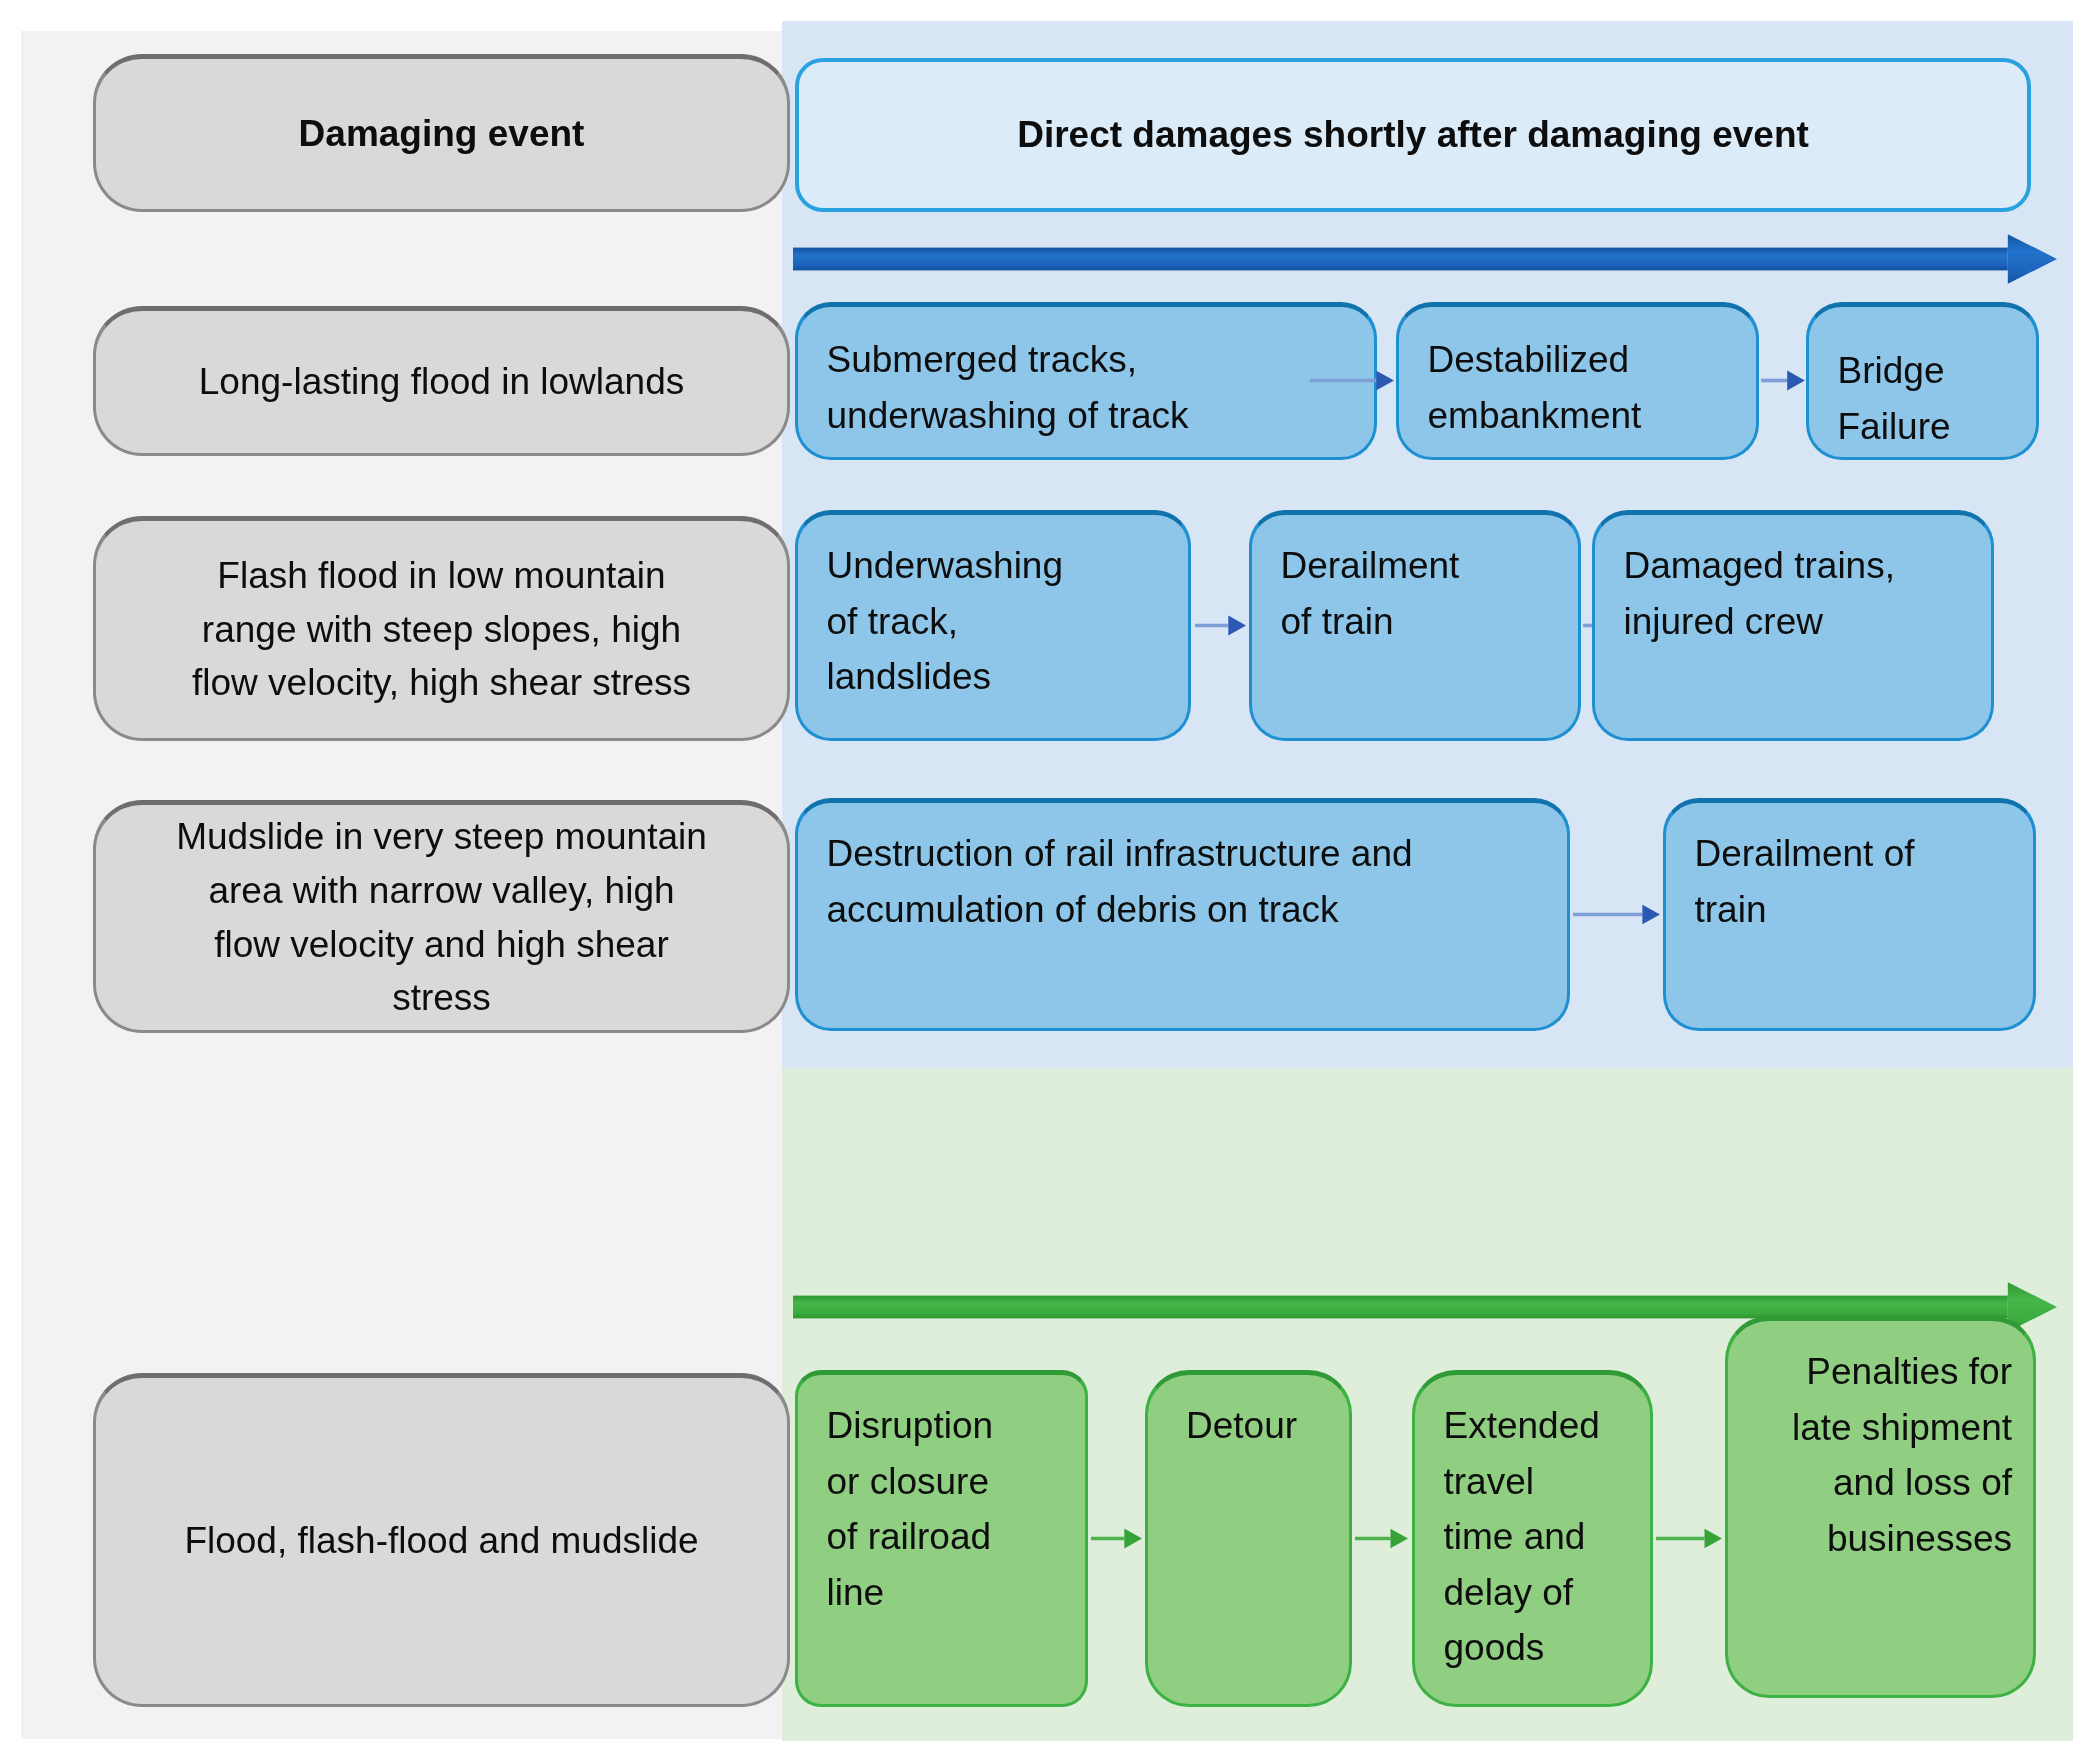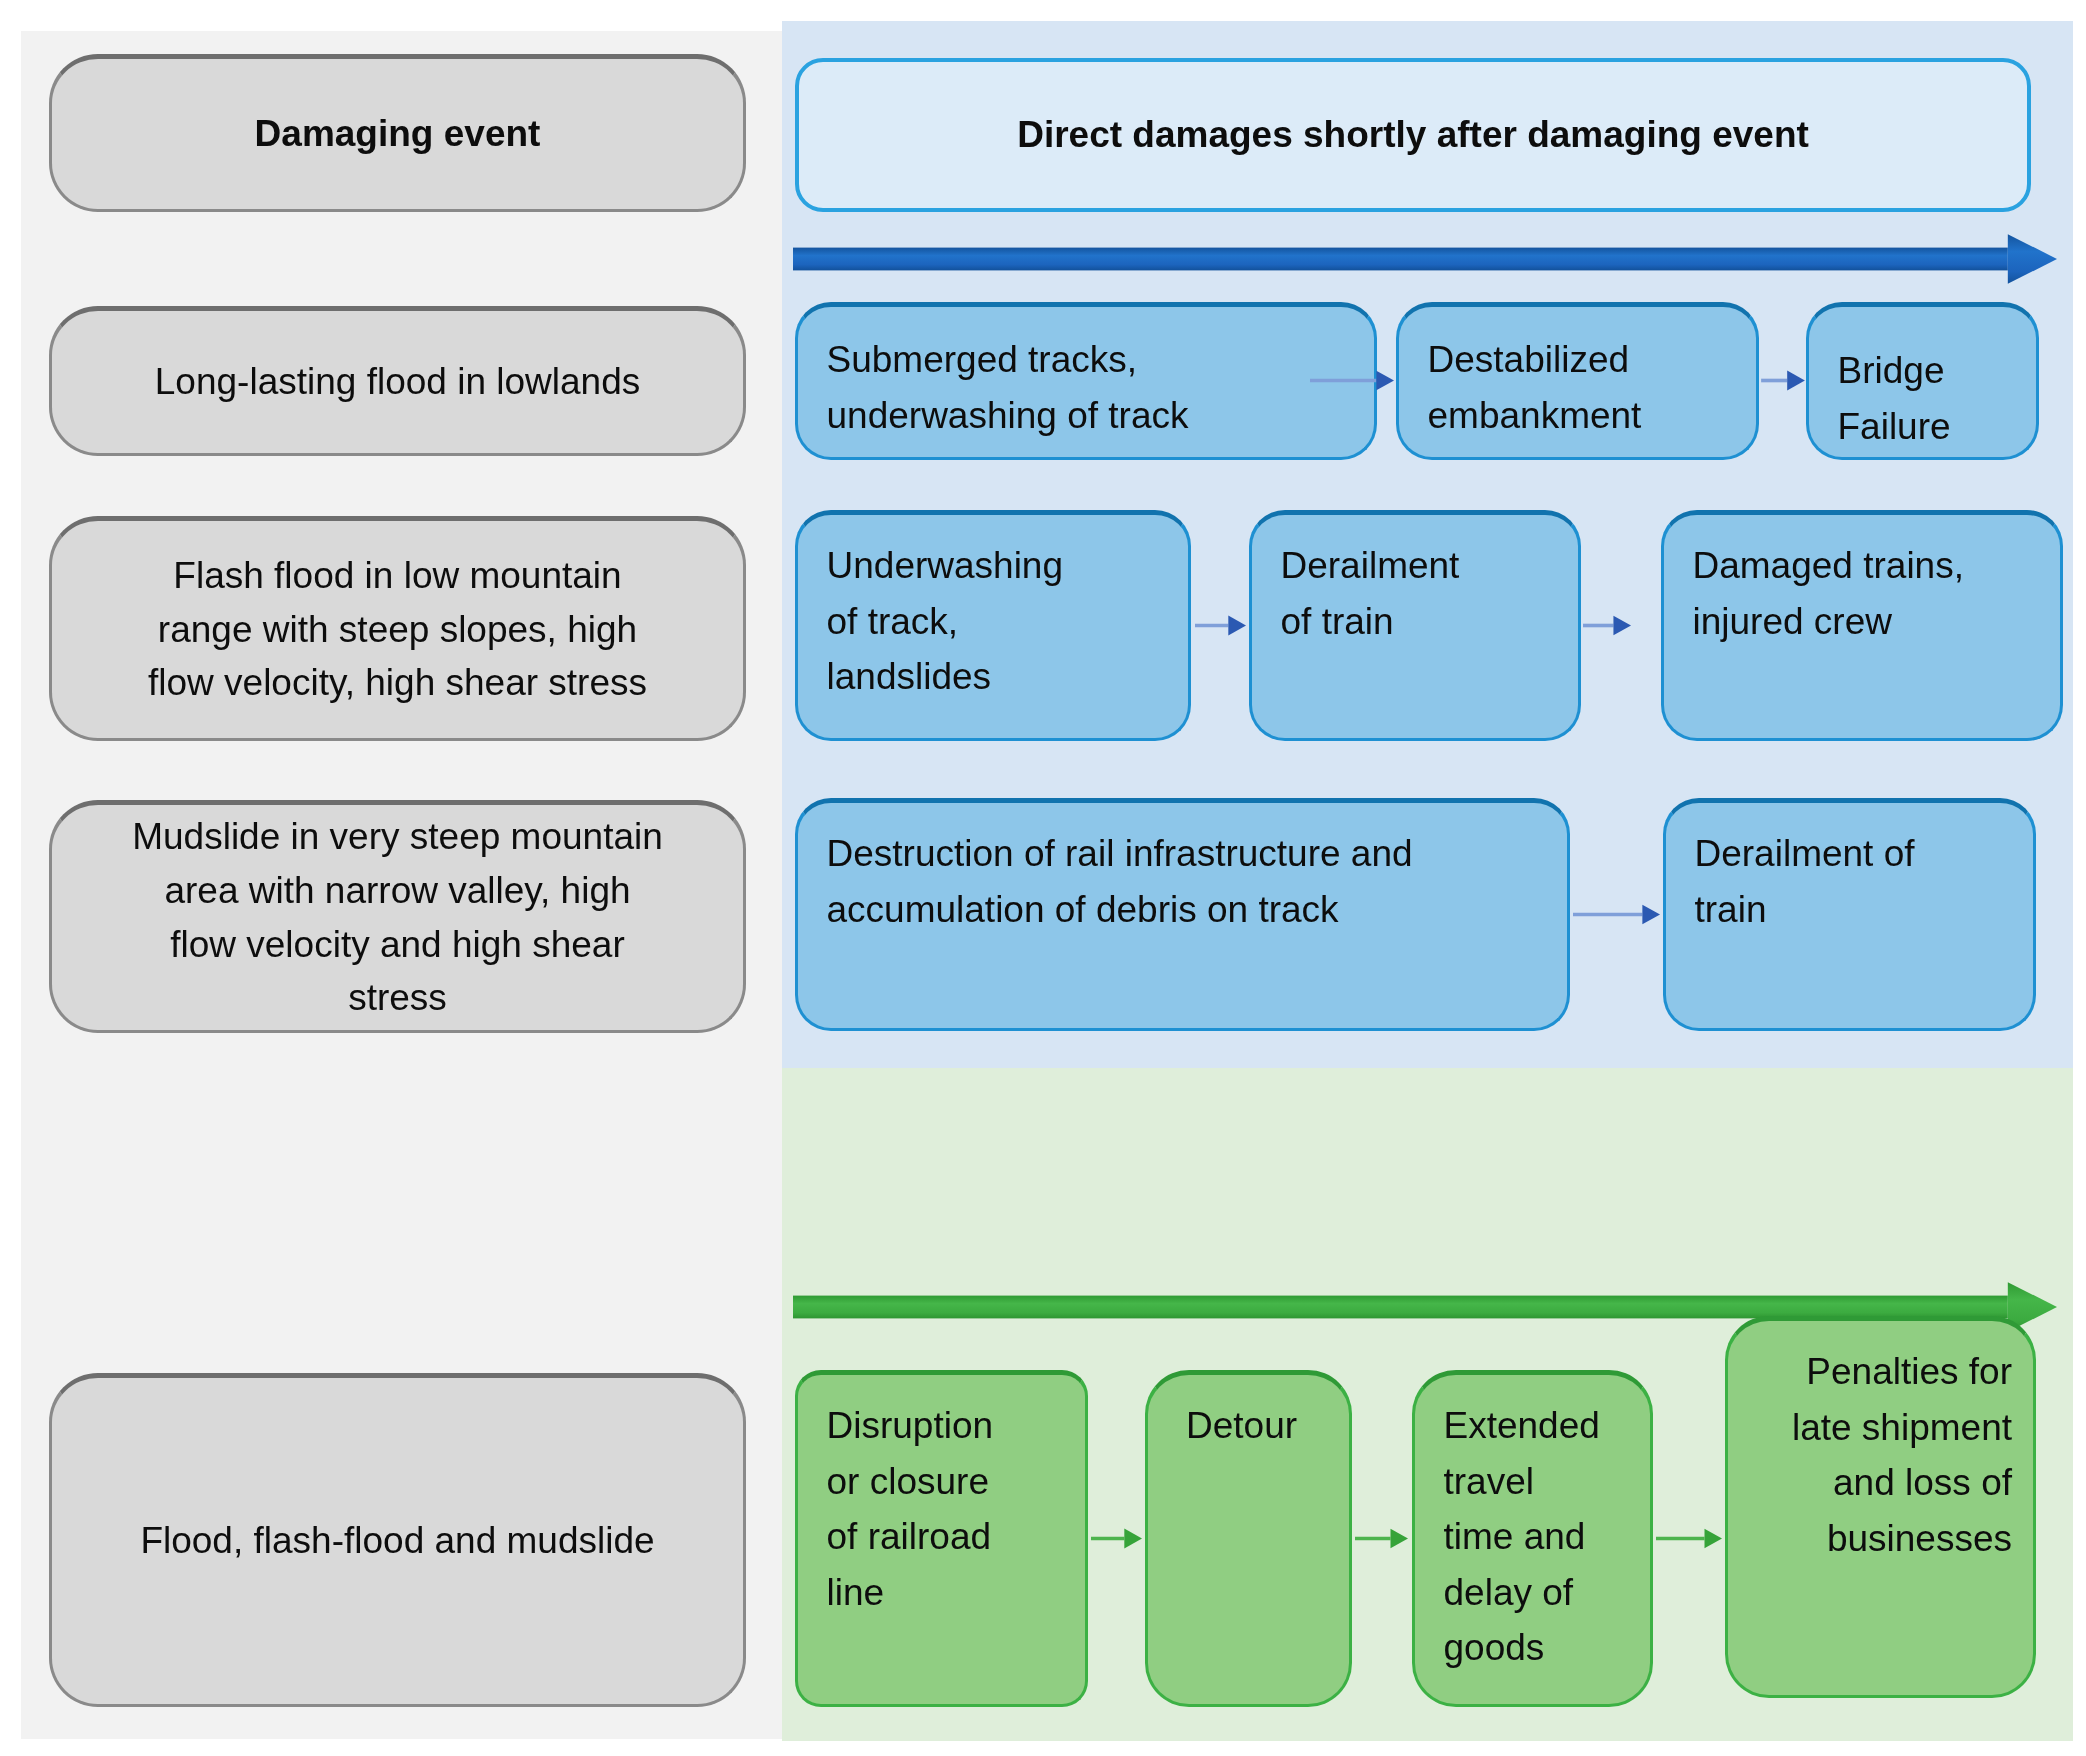--- a/index.html
+++ b/index.html
@@ -25,20 +25,21 @@
   }
   .gray-box{
     background:#d9d9d9;
     border:3.1px solid #8a8a8a;
     border-top:5.2px solid #6e6e6e;
     border-radius:49px;
     display:flex;align-items:center;justify-content:center;
     text-align:center;
     line-height:1.45;
     padding:10.4px 31px;
+    margin-left:44px;
   }
   .hdr{
     display:flex;align-items:center;justify-content:center;
     text-align:center;
     font-weight:bold;
     font-size:37px;
     line-height:1.45;
     border-radius:28px;
     padding:10.4px 41px;
   }
@@ -127,21 +128,21 @@
   <svg class="arrow" style="left:1195px;top:613px;" width="51" height="25" viewBox="0 0 98 48">
     <line x1="0" y1="24" x2="64" y2="24" stroke="#7f9fd9" stroke-width="7"></line>
     <polygon points="64,5 98,24 64,43" fill="#2b59b2"></polygon>
   </svg>
   <div class="box blue-box" style="left:1249px;top:510px;width:332px;height:231px;">Derailment
 of train</div>
   <svg class="arrow" style="left:1583px;top:613px;" width="48" height="25" viewBox="0 0 93 48">
     <line x1="0" y1="24" x2="59" y2="24" stroke="#7f9fd9" stroke-width="7"></line>
     <polygon points="59,5 93,24 59,43" fill="#2b59b2"></polygon>
   </svg>
-  <div class="box blue-box" style="left:1661px;top:510px;width:402px;height:231px;">Damaged trains,
+  <div class="box blue-box" style="left:1592px;top:510px;width:402px;height:231px;">Damaged trains,
 injured crew</div>
 
   <div class="box blue-box" style="left:795px;top:798px;width:775px;height:233px;">Destruction of rail infrastructure and
 accumulation of debris on track</div>
   <svg class="arrow" style="left:1573px;top:902px;" width="87" height="25" viewBox="0 0 168 48">
     <line x1="0" y1="24" x2="134" y2="24" stroke="#7f9fd9" stroke-width="7"></line>
     <polygon points="134,5 168,24 134,43" fill="#2b59b2"></polygon>
   </svg>
   <div class="box blue-box" style="left:1663px;top:798px;width:373px;height:233px;">Derailment of
 train</div>

